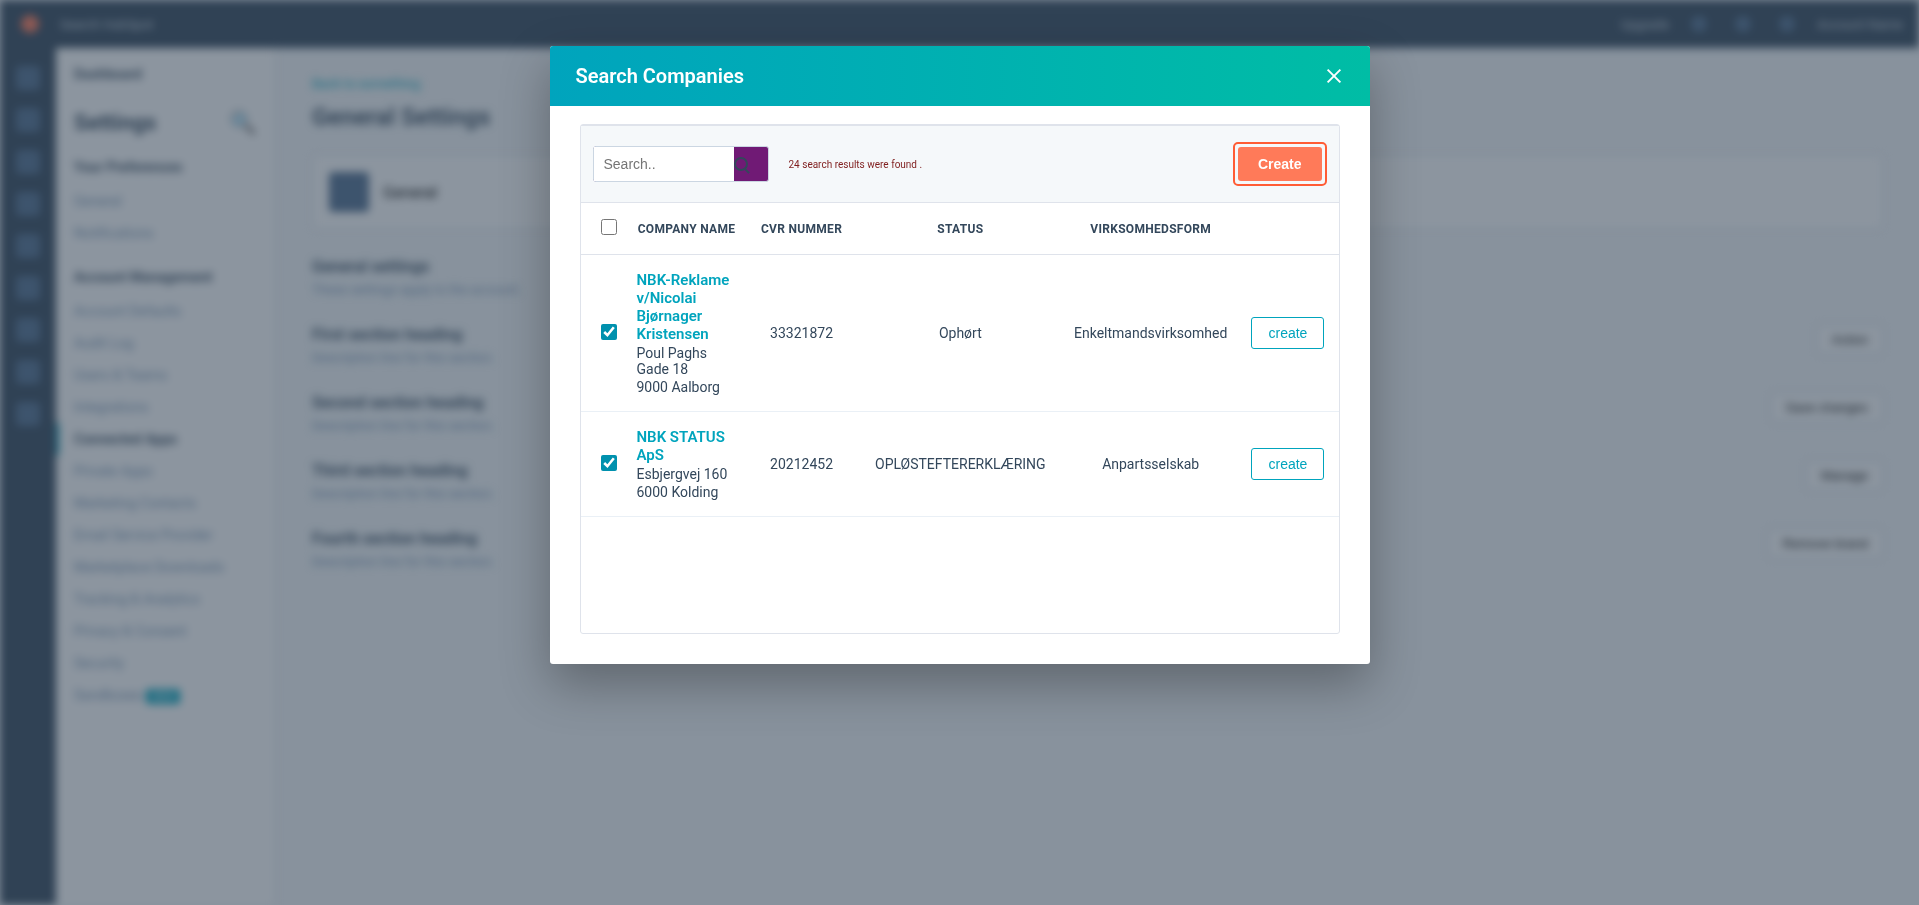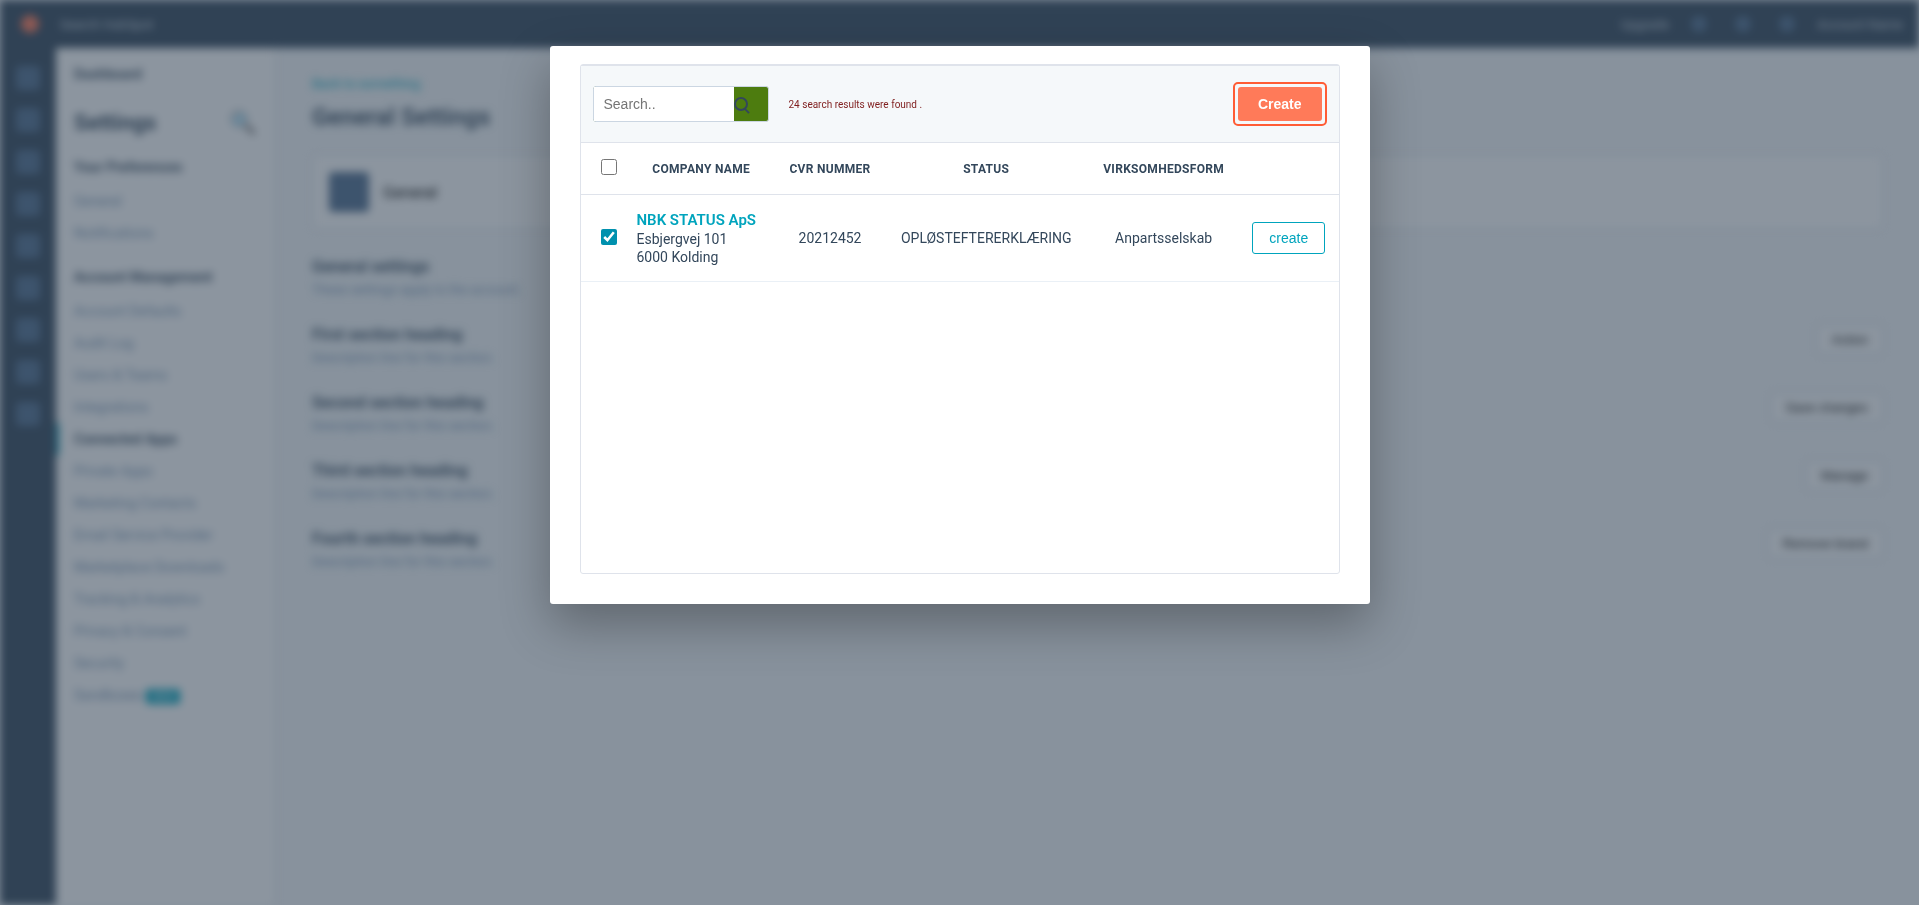--- a/index.html
+++ b/index.html
@@ -49,21 +49,21 @@
 .inner-frame { border: 1px solid #dfe3eb; border-radius: 3px; background: #fff; position: relative; height: 510px; display: flex; flex-direction: column; }
 .frame-scroll { overflow-y: scroll; flex: 1; }
 
 .search-top { padding: 0 50px 20px; border-bottom: 1px solid transparent; }
 .big-search { width: 100%; border: 1px solid #cbd6e2; border-radius: 4px; padding: 12px 46px 12px 14px; font-size: 16px; color: #33475b; position: relative; }
 .big-search-wrap { position: relative; }
 .big-search-icon { position: absolute; right: 14px; top: 50%; transform: translateY(-50%); width: 22px; height: 22px; border: 2.5px solid #00a4bd; border-radius: 50%; }
 .big-search-icon::after { content: ''; position: absolute; width: 8px; height: 2.5px; background: #00a4bd; bottom: -4px; right: -5px; transform: rotate(45deg); border-radius: 2px; }
 
 .results-bar { background: #f5f8fa; border-top: 1px solid #dfe3eb; border-bottom: 1px solid #dfe3eb; padding: 16px 12px; display: flex; align-items: center; gap: 20px; }
-.small-search { position: relative; background: #4d7c0f; border: 1px solid #cbd6e2; border-radius: 3px; width: 176px; display: flex; align-items: center; }
+.small-search { position: relative; background: #701a75; border: 1px solid #cbd6e2; border-radius: 3px; width: 176px; display: flex; align-items: center; }
 .small-search input { border: none; outline: none; padding: 9px 10px; font-size: 14px; width: 140px; color: #33475b; }
 .small-search-icon { width: 14px; height: 14px; border: 2px solid #33475b; border-radius: 50%; position: relative; }
 .small-search-icon::after { content: ''; position: absolute; width: 6px; height: 2px; background: #33475b; bottom: -3px; right: -4px; transform: rotate(45deg); }
 .results-text { font-size: 10px; color: #7f1d1d; }
 .results-spacer { flex: 1; }
 .create-btn-wrap { border: 2.5px solid #ff5c35; padding: 3px; border-radius: 5px; }
 .create-btn { background: #ff7a59; color: #fff; border: none; padding: 9px 20px; font-size: 14px; font-weight: 600; border-radius: 3px; cursor: pointer; }
 
 .data-table { width: 100%; border-collapse: collapse; }
 .data-table thead th { text-align: center; font-size: 12px; font-weight: 700; color: #33475b; padding: 16px 10px; border-bottom: 1px solid #dfe3eb; letter-spacing: 0.3px; }
@@ -178,20 +178,24 @@
         <h4>Fourth section heading</h4>
         <p>Description line for this section.</p>
       </div>
     </div>
   </div>
 </div>
 
 <div class="overlay"></div>
 
 <div class="modal">
+  <div class="modal-header">
+    <div class="modal-title">Search Companies</div>
+    <div class="close-icon"></div>
+  </div>
   <div class="modal-body">
     <div class="inner-frame">
       <div class="frame-scroll">
 
 
         <div class="results-bar">
           <div class="small-search">
             <input placeholder="Search.." style="">
             <div class="small-search-icon"></div>
           </div>
@@ -209,23 +213,35 @@
               <th>COMPANY NAME</th>
               <th>CVR NUMMER</th>
               <th class="cell-center">STATUS</th>
               <th class="cell-center">VIRKSOMHEDSFORM</th>
               <th></th>
             </tr>
           </thead>
           <tbody>
             <tr>
               <td><input type="checkbox" checked="" style=""></td>
+              <td style="width:120px;">
+                <div class="company-link">NBK-Reklame v/Nicolai Bjørnager Kristensen</div>
+                <div class="company-addr">Poul Paghs Gade 18</div>
+                <div class="company-addr">9000 Aalborg</div>
+              </td>
+              <td class="cell-center">33321872</td>
+              <td class="cell-center">Ophørt</td>
+              <td class="cell-center" style="width:160px;">Enkeltmandsvirksomhed</td>
+              <td class="cell-center"><button class="row-create-btn">create</button></td>
+            </tr>
+            <tr>
+              <td><input type="checkbox" checked="" style=""></td>
               <td>
                 <div class="company-link">NBK STATUS ApS</div>
-                <div class="company-addr">Esbjergvej 101</div>
+                <div class="company-addr">Esbjergvej 160</div>
                 <div class="company-addr">6000 Kolding</div>
               </td>
               <td class="cell-center">20212452</td>
               <td class="cell-center">OPLØSTEFTERERKLÆRING</td>
               <td class="cell-center">Anpartsselskab</td>
               <td class="cell-center"><button class="row-create-btn">create</button></td>
             </tr>
           </tbody>
         </table>
 

